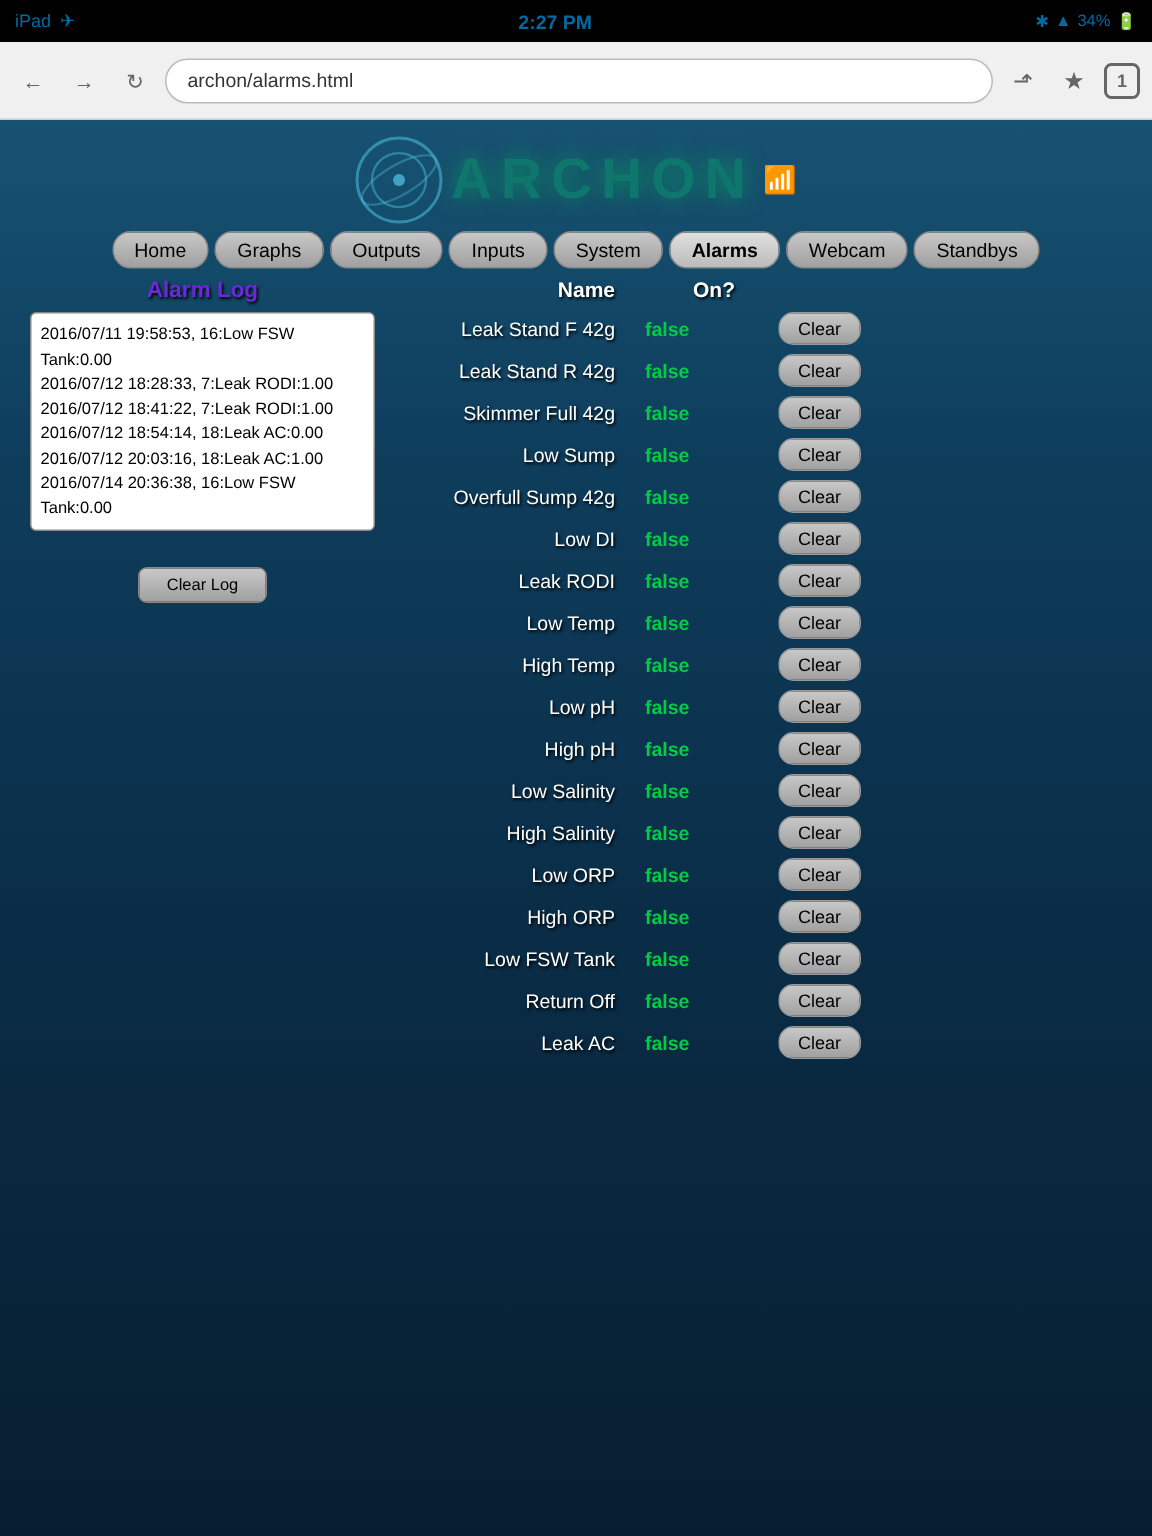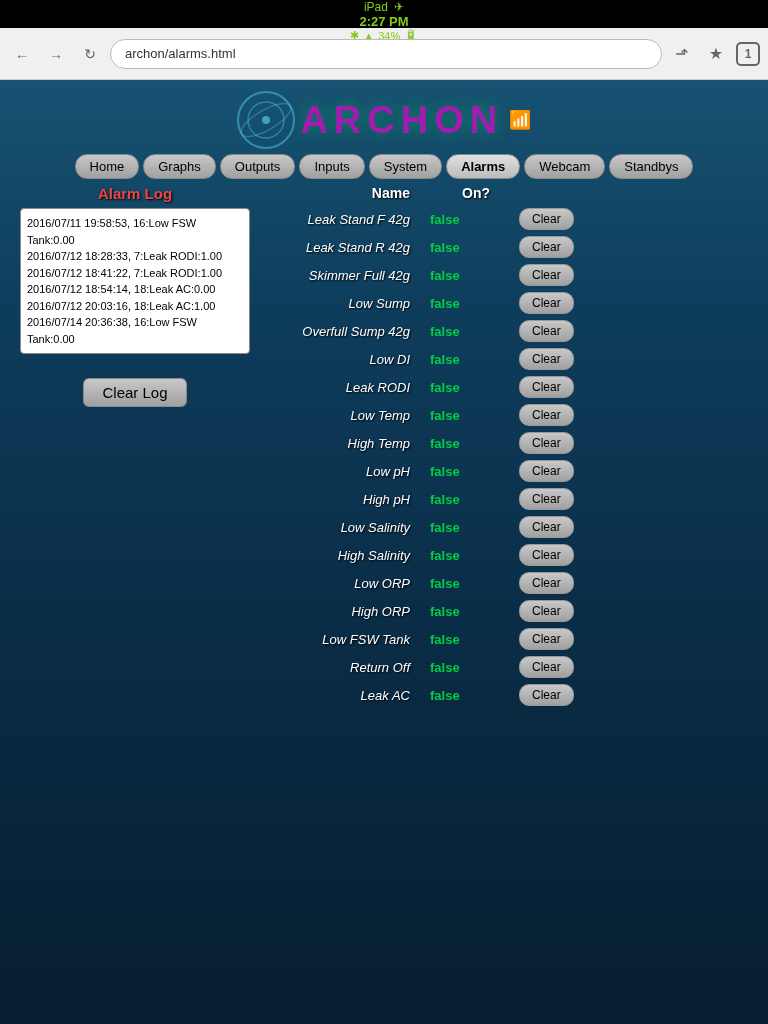--- a/index.html
+++ b/index.html
@@ -13,23 +13,22 @@
     }
 
     
     .status-bar {
       height: 28px;
       background: #000;
       display: flex;
       align-items: center;
       justify-content: space-between;
       padding: 0 10px;
-      color: #84cc16;
+      color: #0369a1;
       font-size: 12px;
-      flex-direction: column;
     }
     .status-bar .left { display: flex; align-items: center; gap: 6px; }
     .status-bar .center { font-weight: bold; font-size: 13px; }
     .status-bar .right { display: flex; align-items: center; gap: 4px; font-size: 11px; }
 
     
     .browser-chrome {
       height: 52px;
       background: #f0f0f0;
       display: flex;
@@ -82,21 +81,21 @@
       font-size: 12px; color: #666; font-weight: bold;
     }
 
     
     .page-content {
       padding: 10px 20px 40px;
     }
     .logo-text {
       font-size: 38px;
       font-weight: bold;
-      color: #a21caf;
+      color: #0f766e;
       letter-spacing: 6px;
       text-shadow: 0 0 15px rgba(0,200,80,0.5);
       font-family: 'Arial Black', sans-serif;
     }
 
     
     .nav-bar {
       display: flex;
       flex-wrap: wrap;
       justify-content: center;
@@ -125,21 +124,21 @@
       gap: 20px;
       align-items: flex-start;
     }
 
     
     .alarm-log-section {
       flex: 0 0 230px;
     }
     .alarm-log-title {
       text-align: center;
-      color: #ef4444;
+      color: #6d28d9;
       font-size: 15px;
       font-weight: bold;
       margin-bottom: 6px;
       text-shadow: 1px 1px 2px #000;
     }
     .alarm-log-box {
       background: #fff;
       border: 1px solid #888;
       border-radius: 4px;
       padding: 6px;
@@ -149,21 +148,21 @@
       min-height: 140px;
       margin-bottom: 24px;
     }
     .clear-log-btn {
       display: block;
       margin: 4px auto;
       background: linear-gradient(180deg, #c8c8c8 0%, #a0a0a0 100%);
       border: 1px solid #888;
       border-radius: 6px;
       padding: 5px 18px;
-      font-size: 15px;
+      font-size: 11px;
       cursor: pointer;
       color: #000;
     }
 
     
     .alarms-table-section {
       flex: 1;
     }
     .alarms-header {
       display: flex;
@@ -182,21 +181,20 @@
       align-items: center;
       padding: 3px 0;
     }
     .alarm-name {
       flex: 0 0 160px;
       text-align: right;
       padding-right: 20px;
       color: #fff;
       font-size: 13px;
       text-shadow: 1px 1px 2px #000;
-      font-style: italic;
     }
     .alarm-status {
       flex: 0 0 50px;
       color: #00cc44;
       font-size: 13px;
       font-weight: bold;
     }
     .alarm-clear-btn {
       background: linear-gradient(180deg, #c8c8c8 0%, #a0a0a0 100%);
       border: 1px solid #999;

